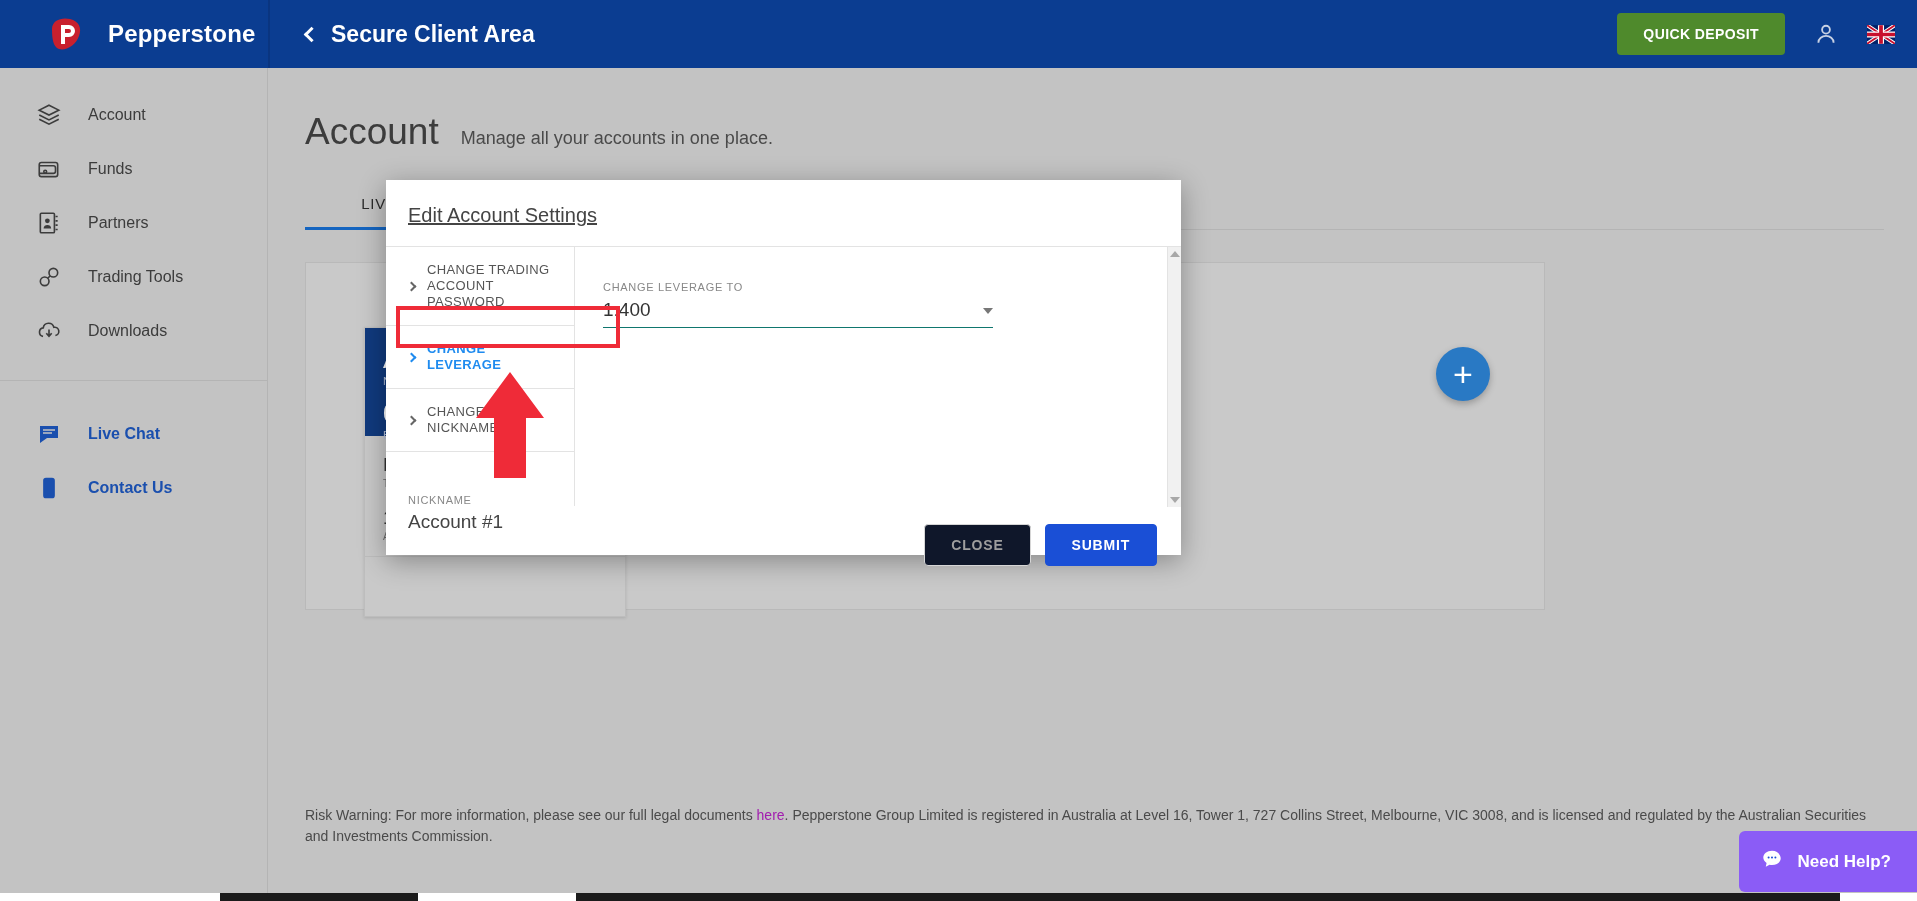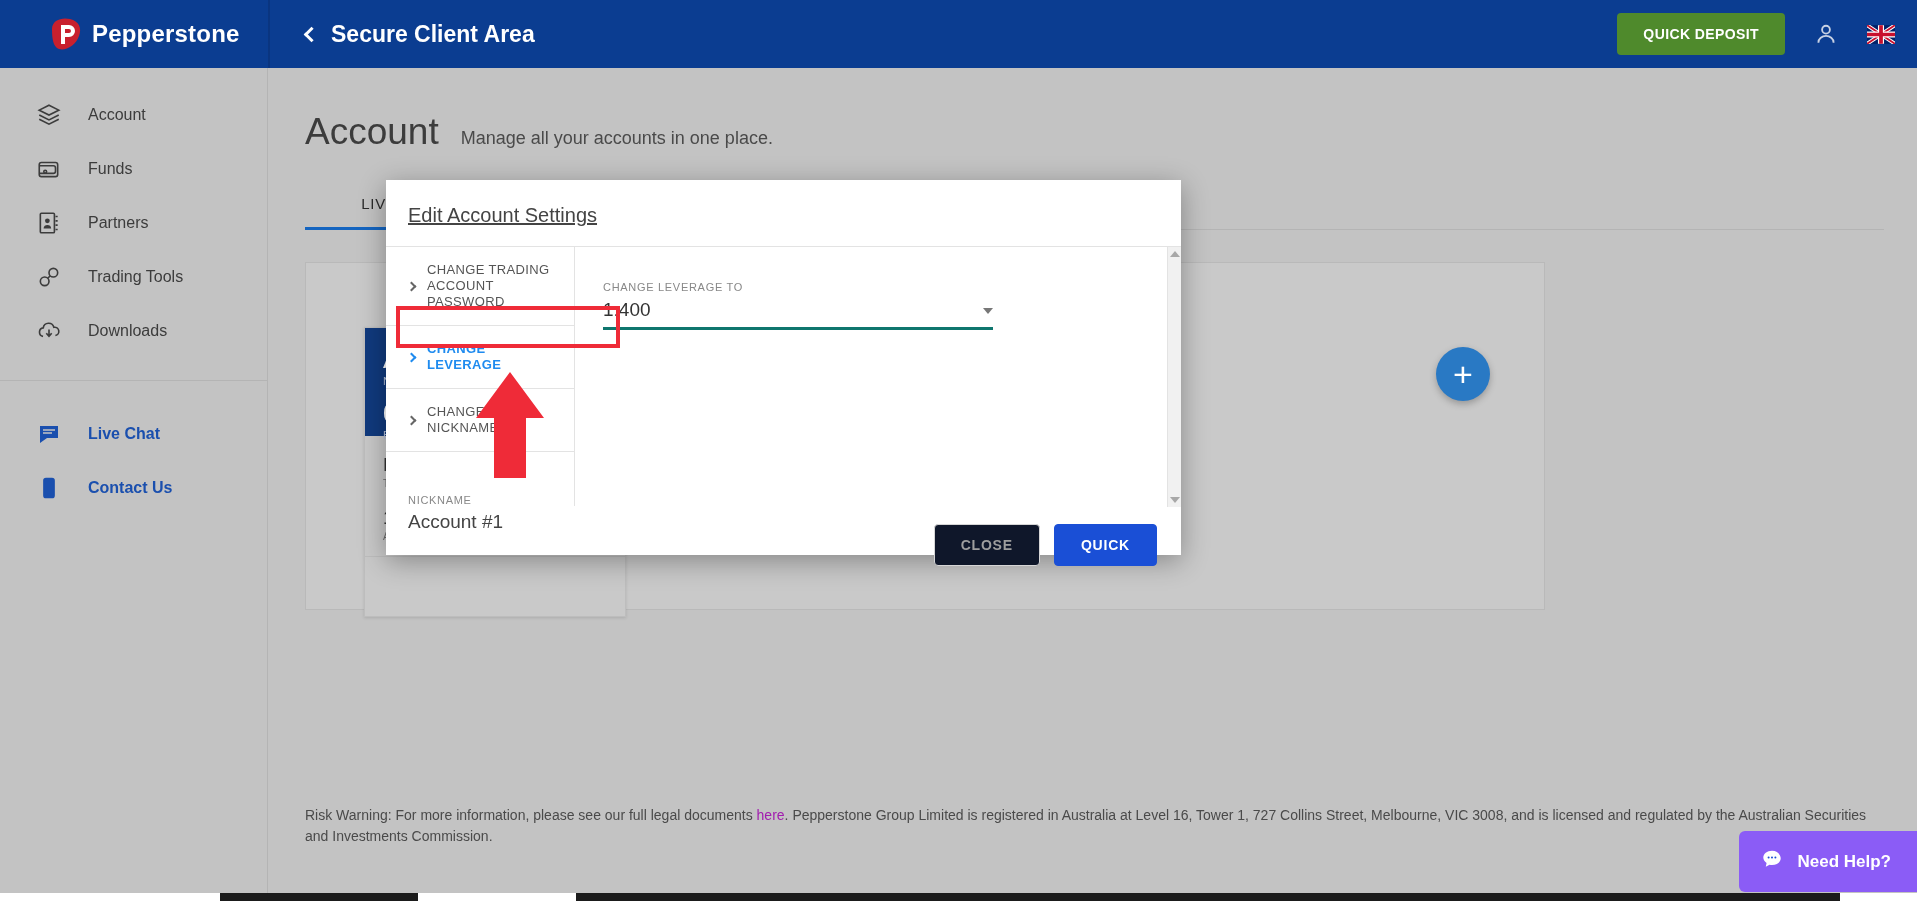--- a/index.html
+++ b/index.html
@@ -13,21 +13,21 @@
 
   
   .topbar {
     position: absolute; top: 0; left: 0;
     width: 1917px; height: 68px;
     background: #0b3d91;
     display: flex; align-items: center;
   }
   .brand {
     width: 268px; height: 68px;
-    display: flex; align-items: center; gap: 8px;
+    display: flex; align-items: center; gap: 24px;
     padding-left: 48px;
     background: #0b3d91;
   }
   .logo-mark {
     width: 36px; height: 36px; position: relative;
   }
   .logo-mark svg { display:block; }
   .brand-name {
     color: #ffffff; font-size: 24px; font-weight: bold; letter-spacing: .2px;
   }
@@ -187,21 +187,21 @@
   }
   .acc-item.active .chev-right { border-color: #1f8bef; }
   .nick-block { padding: 42px 0 0 22px; }
   .nick-lbl { font-size: 11px; letter-spacing: .7px; color: #888; }
   .nick-val { font-size: 19px; color: #444; margin-top: 5px; }
 
   .modal-right { flex: 1; padding: 34px 0 0 28px; position: relative; }
   .field-lbl { font-size: 11px; letter-spacing: .7px; color: #888; }
   .field-row {
     display: flex; align-items: flex-end; justify-content: space-between;
-    width: 390px; border-bottom: 3px solid #0f766e;
+    width: 390px; border-bottom: 1px solid #0f766e;
     padding-bottom: 6px; margin-top: 6px;
   }
   .field-val { font-size: 19px; color: #333; }
   .caret-down {
     width: 0; height: 0; margin-bottom: 7px;
     border-left: 5px solid transparent; border-right: 5px solid transparent;
     border-top: 6px solid #777;
   }
 
   .modal-scroll {
@@ -452,21 +452,21 @@
       </div>
 
       <div class="modal-scroll">
         <span class="sc-arrow-up"></span>
         <span class="sc-arrow-down"></span>
       </div>
     </div>
 
     <div class="modal-foot">
       <button class="btn btn-close">CLOSE</button>
-      <button class="btn btn-submit">QUICK</button>
+      <button class="btn btn-submit">SUBMIT</button>
     </div>
   </div>
 
   <div class="anno-box"></div>
   <div class="anno-arrow">
     <svg width="80" height="110" viewBox="0 0 80 110">
       <path d="M40 2 L74 48 H56 V108 H24 V48 H6 Z" fill="#ef2b38"></path>
     </svg>
   </div>
 

